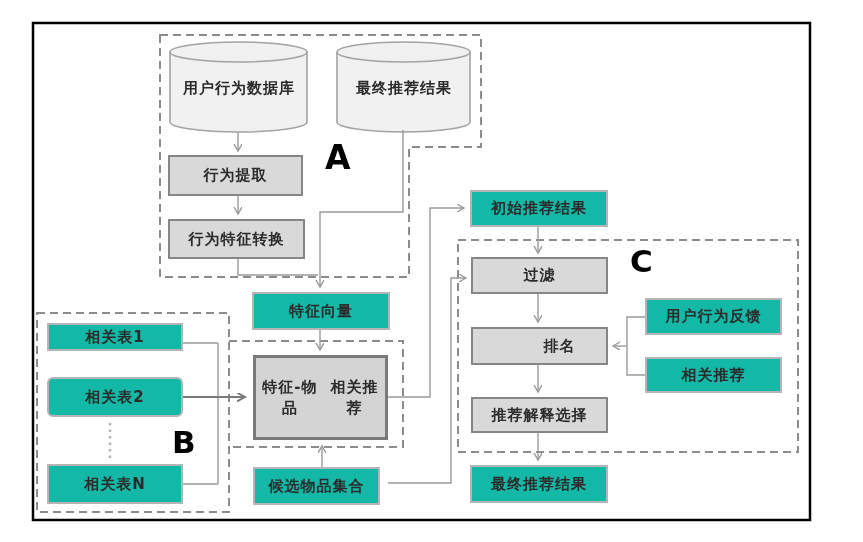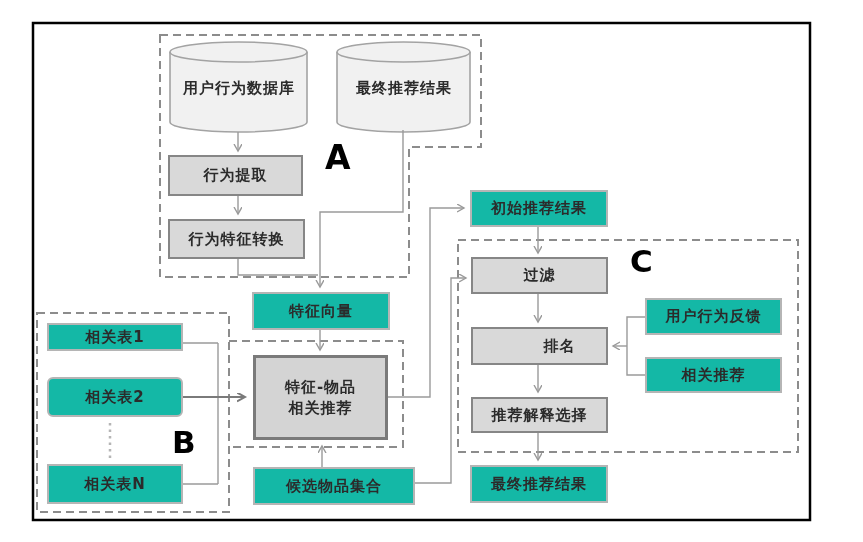--- a/index.html
+++ b/index.html
@@ -109,21 +109,21 @@
   </div>
 
   <div class="node node-dark" style="left:168px;top:219px;width:137px;height:40px;">
     <span>行为特征转换</span>
   </div>
 
   <div class="node node-light" style="left:252px;top:292px;width:138px;height:38px;">
     <span>特征向量</span>
   </div>
 
-  <div class="node node-main" style="left:253px;top:355px;width:135px;height:85px;flex-direction:column;">
+  <div class="node node-main" style="left:253px;top:355px;width:135px;height:85px;flex-direction:row;">
     <span>特征-物品</span>
     <span>相关推荐</span>
   </div>
 
   <div class="node node-light" style="left:47px;top:323px;width:136px;height:28px;">
     <span>相关表1</span>
   </div>
   <div class="node node-light" style="left:47px;top:377px;width:136px;height:40px;border-radius:6px;">
     <span>相关表2</span>
   </div>
@@ -152,21 +152,21 @@
   </div>
 
   <div class="node node-light" style="left:645px;top:298px;width:137px;height:37px;">
     <span>用户行为反馈</span>
   </div>
 
   <div class="node node-light" style="left:645px;top:357px;width:137px;height:36px;">
     <span>相关推荐</span>
   </div>
 
-  <div class="node node-light" style="left:253px;top:467px;width:162px;height:38px;">
+  <div class="node node-light" style="left:253px;top:467px;width:127px;height:38px;">
     <span>候选物品集合</span>
   </div>
 
   <div id="label-a" class="section-label">A</div>
   <div id="label-b" class="section-label">B</div>
   <div id="label-c" class="section-label">C</div>
 
 </div>
 
 </body></html>

